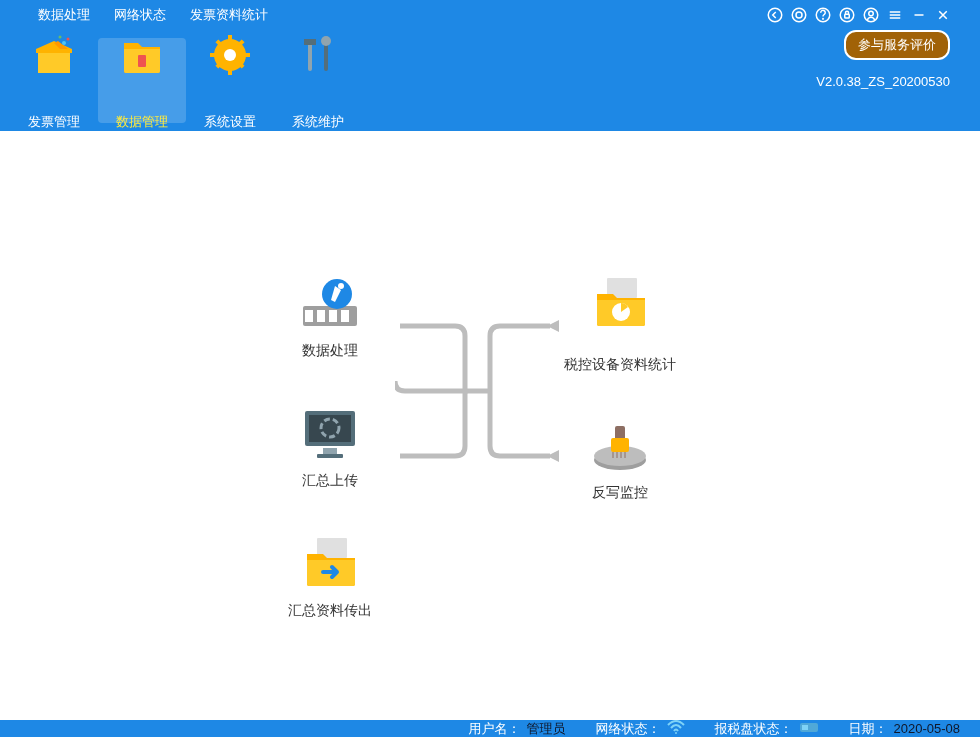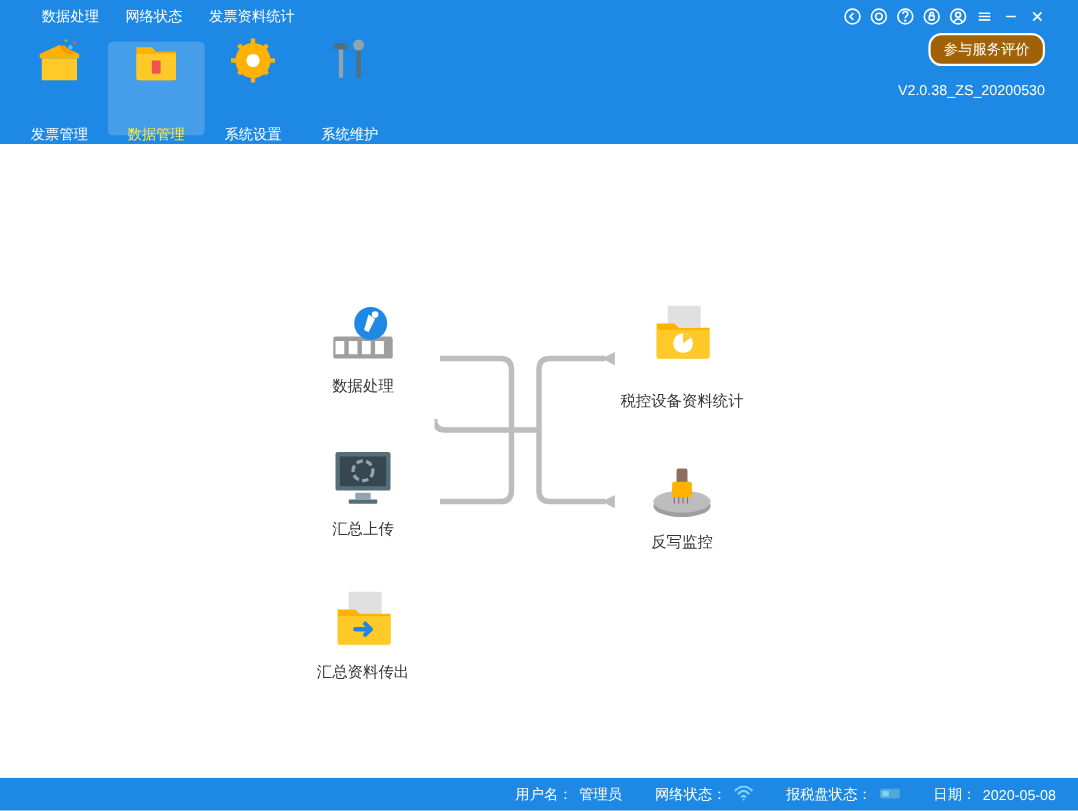--- a/index.html
+++ b/index.html
@@ -37,25 +37,25 @@
 .flow-item .flow-label { font-size: 14px; color: #333; text-align: center; line-height: 1.4; }
 
 .flow-upload { left: 0; top: 0; }
 .flow-process { left: 0; top: 130px; }
 .flow-export { left: 0; top: 260px; }
 .flow-stats { left: 290px; top: 0; gap: 24px; }
 .flow-monitor { left: 290px; top: 142px; }
 
 .flow-arrows { position: absolute; left: 130px; top: 40px; width: 170px; height: 180px; pointer-events: none; }
 
-.statusbar { height: 30px; background: #1e88e5; color: #fff; display: flex; align-items: center; padding: 0 20px; font-size: 13px; }
+.statusbar { height: 17px; background: #1e88e5; color: #fff; display: flex; align-items: center; padding: 0 20px; font-size: 13px; }
 .status-item { display: flex; align-items: center; gap: 6px; margin-left: 30px; }
 .status-item:first-child { margin-left: auto; }
 .status-label { }
-.status-value { color: #ffffff; }
+.status-value { color: #0f172a; }
 </style>
 </head>
 <body>
 
 <div class="header">
   <div class="menubar">
     <div class="menu-items">
       <div class="menu-item">数据处理</div>
       <div class="menu-item">网络状态</div>
       <div class="menu-item">发票资料统计</div>

